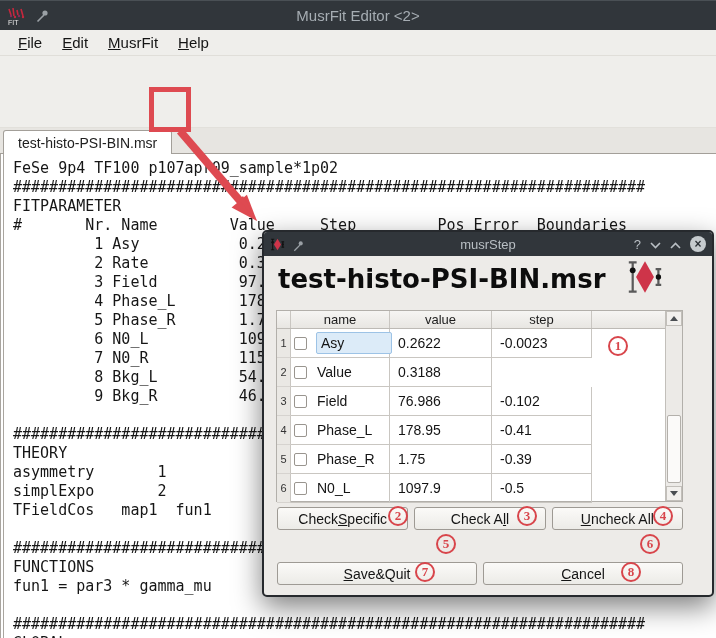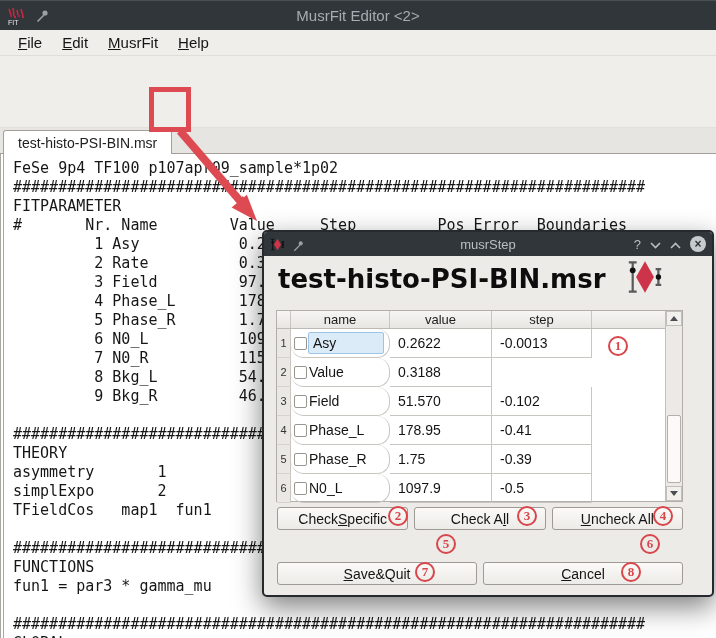--- a/index.html
+++ b/index.html
@@ -75,21 +75,21 @@
   
   .ptable{ position:absolute; left:12px; top:78px; width:407px; height:192px; background:#fff;
     border:1px solid #b2afaa; }
   .thead{ position:absolute; left:0; top:0; height:18px; background:linear-gradient(#f6f5f3,#e8e6e2);
     border-bottom:1px solid #bdbab5; display:flex; font-size:13px; color:#1c1c1c; }
   .thcell{ display:flex; align-items:center; justify-content:center; border-right:1px solid #c9c6c1; height:100%;text-align:right; }
   .trow{ position:absolute; left:0; height:29px; display:flex; font-size:14px; color:#141414; }
   .rowno{ width:14px; background:#eae8e4; border-right:1px solid #c9c6c1; border-bottom:1px solid #d6d3cf;
     font-size:11px; color:#333; display:flex; align-items:center; justify-content:center; }
   .cell{ border-right:1px solid #c9c6c1; border-bottom:1px solid #c9c6c1; display:flex; align-items:center; }
-  .cname{ width:99px; padding-left:3px; gap:2px;border-radius:13px; }
+  .cname{ width:99px; padding-left:3px; gap:10px; }
   .cval{ width:102px; padding-left:8px; }
   .cstep{ width:100px; padding-left:8px; }
   .cbox{ width:13px; height:13px; background:#fff; border:1px solid #99958f; border-radius:2px; flex:0 0 auto; }
   .sel-name{ background:#dcebf8; border:1px solid #9dc3e6; border-radius:2px; padding:2px 5px 2px 4px;
     margin-left:-1px; min-width:76px; }
   
   .tsb{ position:absolute; right:0; top:0; width:17px; height:190px; background:#eceae7;
     border-left:1px solid #c2bfba; }
   .sbbtn{ position:absolute; left:0; width:16px; height:15px; background:#f2f0ed;
     border:1px solid #c2bfba; display:flex; align-items:center; justify-content:center; }
@@ -439,37 +439,37 @@
           <div class="thcell" style="width: 75px; border-right: none;"></div>
         </div>
       <div id="tbody">
           <div class="trow" style="top: 18px;">
             <div class="rowno">1</div>
             <div class="cell cname">
               <span class="cbox"></span>
               <span class="sel-name">Asy</span>
             </div>
             <div class="cell cval">0.2622</div>
-            <div class="cell cstep">-0.0013</div>
+            <div class="cell cstep">-0.0023</div>
           </div>
           <div class="trow" style="top: 47px;">
             <div class="rowno">2</div>
             <div class="cell cname">
               <span class="cbox"></span>
               <span>Value</span>
             </div>
             <div class="cell cval">0.3188</div>
           </div>
           <div class="trow" style="top: 76px;">
             <div class="rowno">3</div>
             <div class="cell cname">
               <span class="cbox"></span>
               <span>Field</span>
             </div>
-            <div class="cell cval">51.570</div>
+            <div class="cell cval">76.986</div>
             <div class="cell cstep">-0.102</div>
           </div>
           <div class="trow" style="top: 105px;">
             <div class="rowno">4</div>
             <div class="cell cname">
               <span class="cbox"></span>
               <span>Phase_L</span>
             </div>
             <div class="cell cval">178.95</div>
             <div class="cell cstep">-0.41</div>

